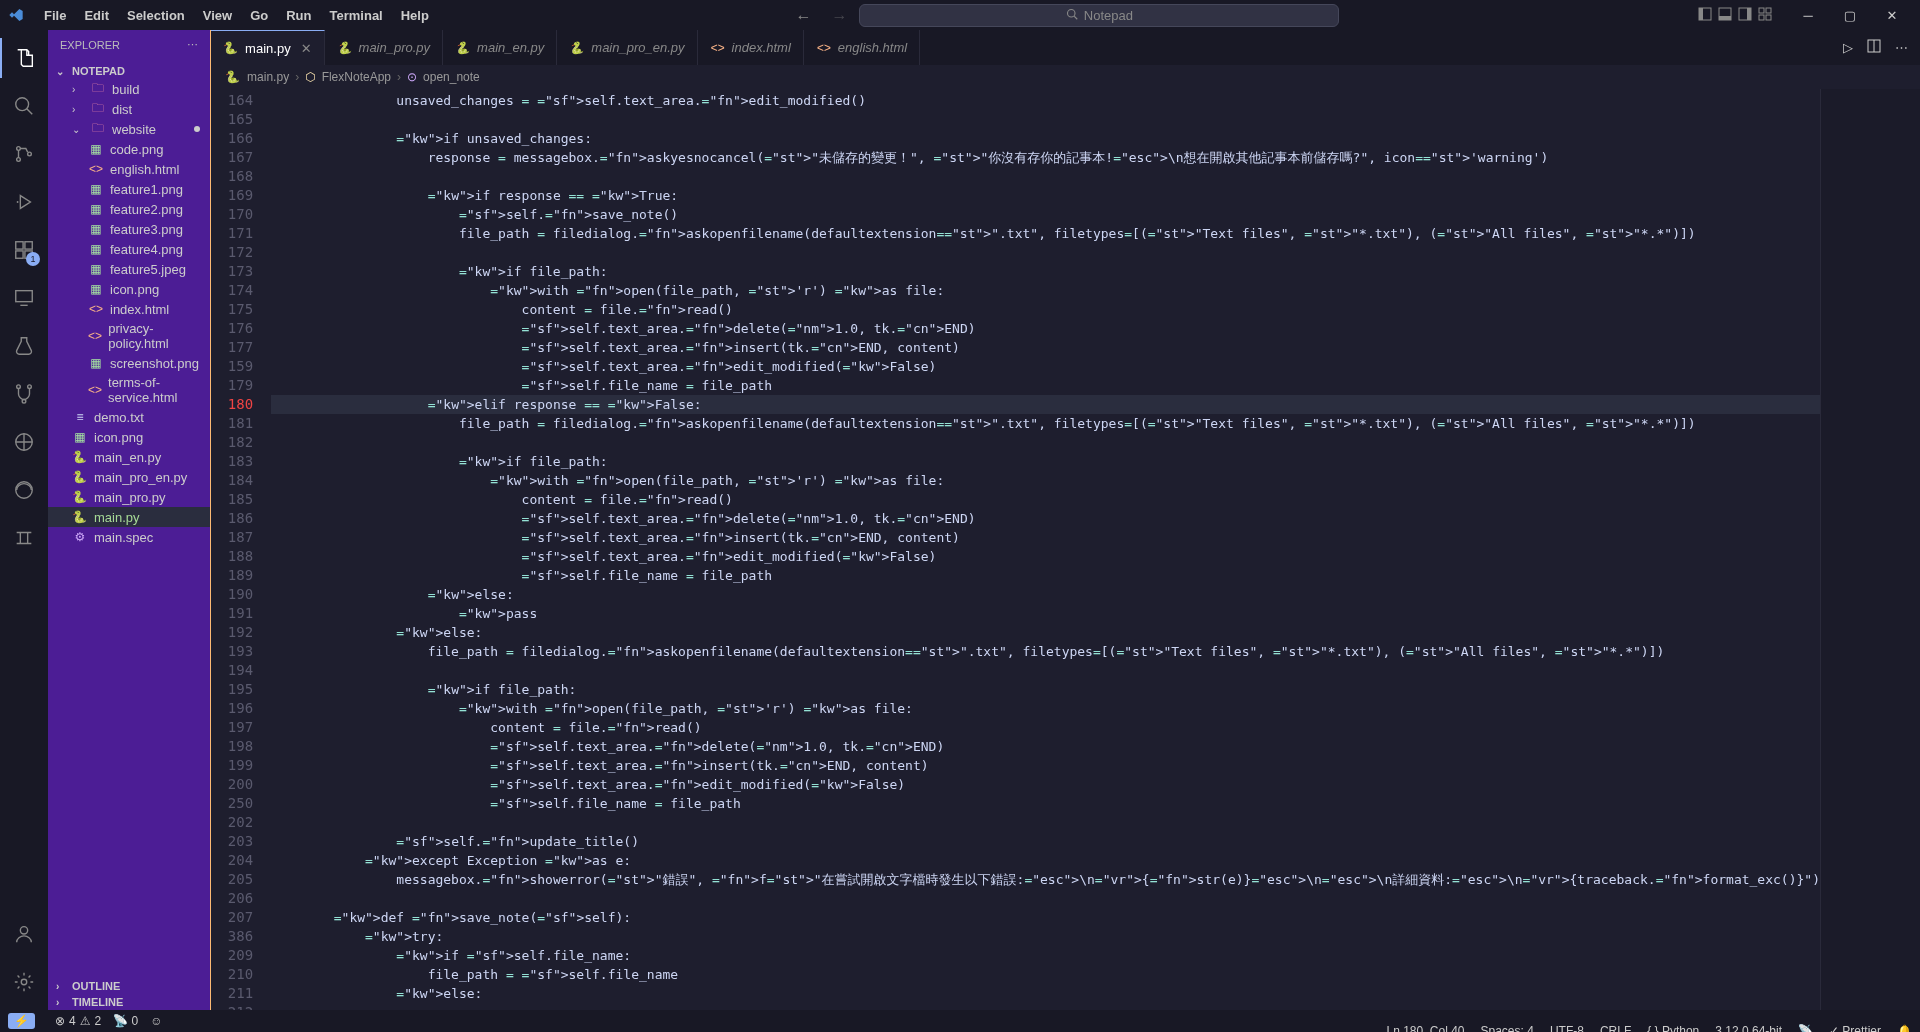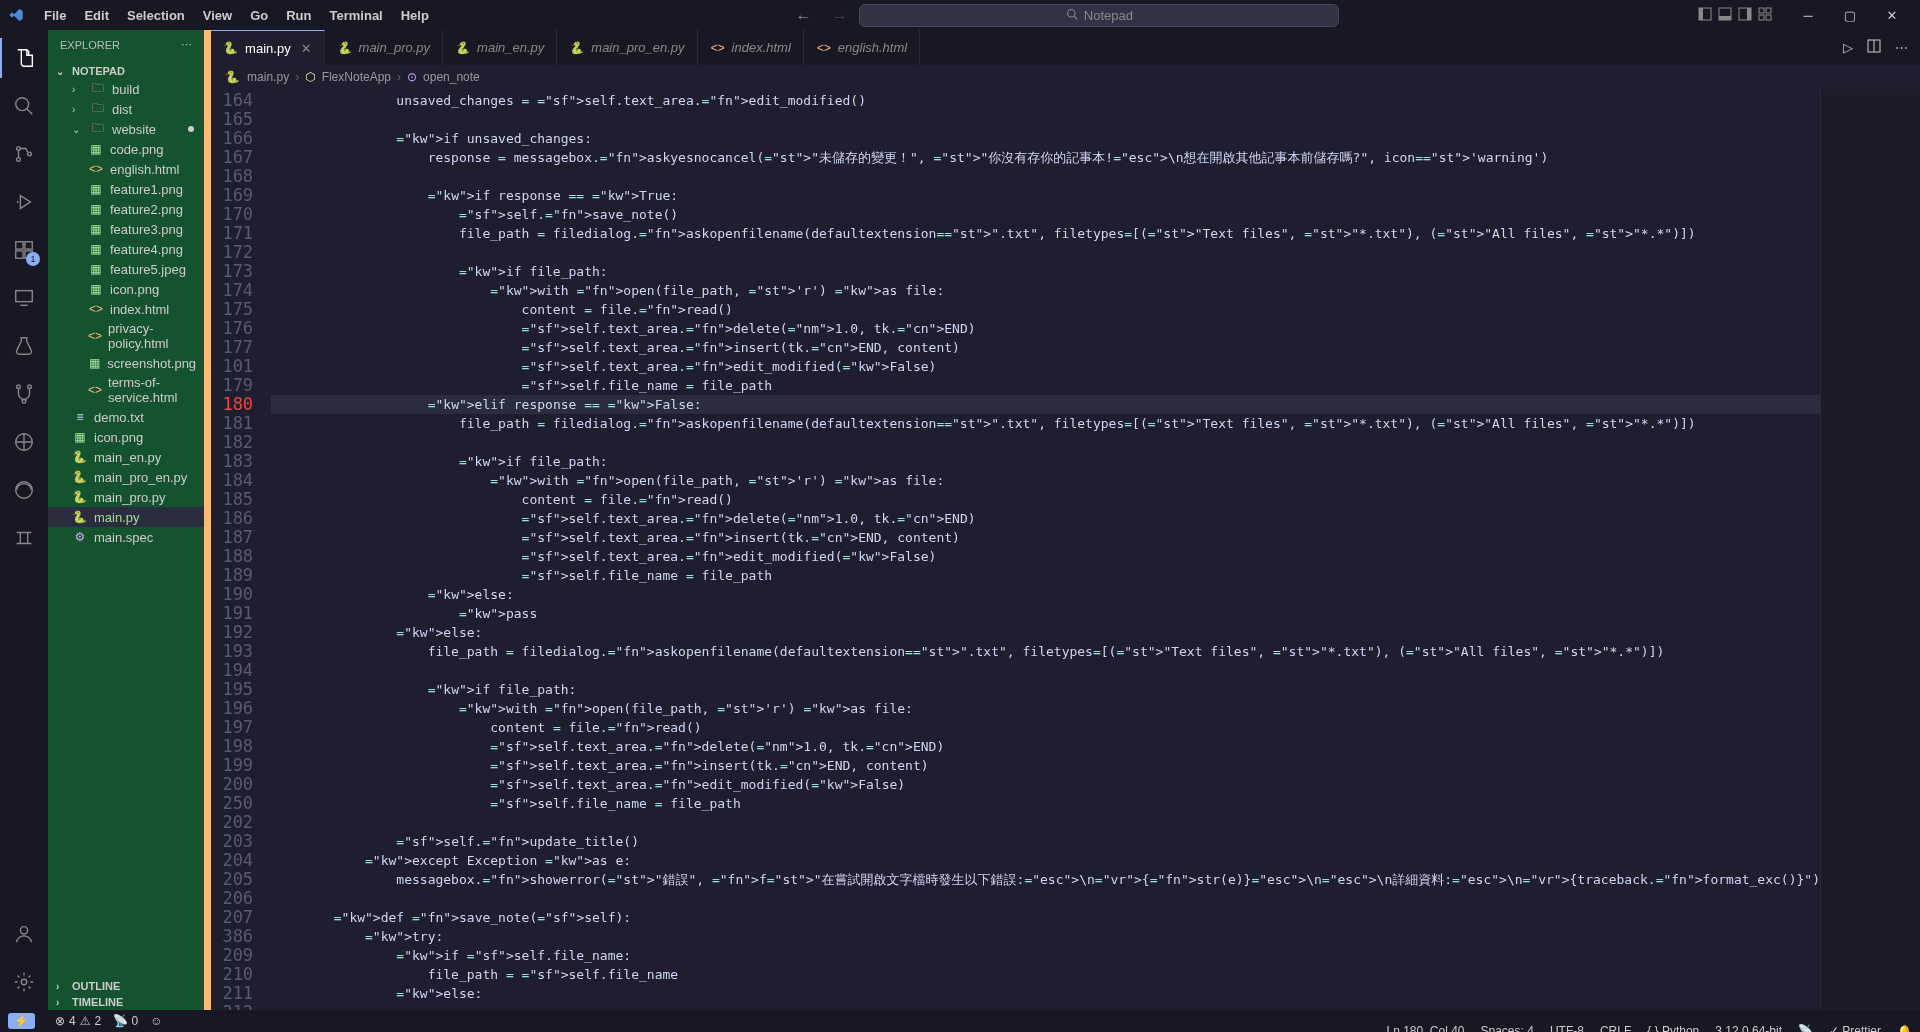--- a/index.html
+++ b/index.html
@@ -63,22 +63,22 @@
 }
 .activity-icon.active {
   color: #fff;
   border-left: 2px solid #8aadf4;
 }
 .activity-icon svg { width: 22px; height: 22px; }
 .activity-bottom { margin-top: auto; margin-bottom: 8px; display: flex; flex-direction: column; gap: 8px;}
 
 .sidebar {
   width: 250px;
-  background: #14532d;
-  border-right: 7px solid #fdba74;
+  background: #4c1d95;
+  border-right: 1px solid #fdba74;
   overflow-y: auto;
 }
 .sidebar-header {
   display: flex;
   justify-content: space-between;
   align-items: center;
   padding: 8px 12px;
   font-size: 11px;
   color: #bbb;
 }
@@ -149,21 +149,21 @@
 }
 .breadcrumb .sep { color: #666; }
 
 .editor-body { flex: 1; display: flex; overflow: hidden; position: relative;}
 .gutter {
   width: 60px;
   text-align: right;
   padding-right: 18px;
   color: #5a5a6e;
   font-family: Consolas, monospace;
-  font-size: 17px;
+  font-size: 14px;
   line-height: 19px;
   user-select: none;
   padding-top: 2px;
 }
 .code {
   flex: 1;
   font-family: Consolas, monospace;
   font-size: 13px;
   line-height: 19px;
   white-space: pre;
@@ -531,21 +531,21 @@
           <div>168</div>
           <div>169</div>
           <div>170</div>
           <div>171</div>
           <div>172</div>
           <div>173</div>
           <div>174</div>
           <div>175</div>
           <div>176</div>
           <div>177</div>
-          <div>101</div>
+          <div>159</div>
           <div>179</div>
           <div style="color: #ef4444;">180</div>
           <div>181</div>
           <div>182</div>
           <div>183</div>
           <div>184</div>
           <div>185</div>
           <div>186</div>
           <div>187</div>
           <div>188</div>

